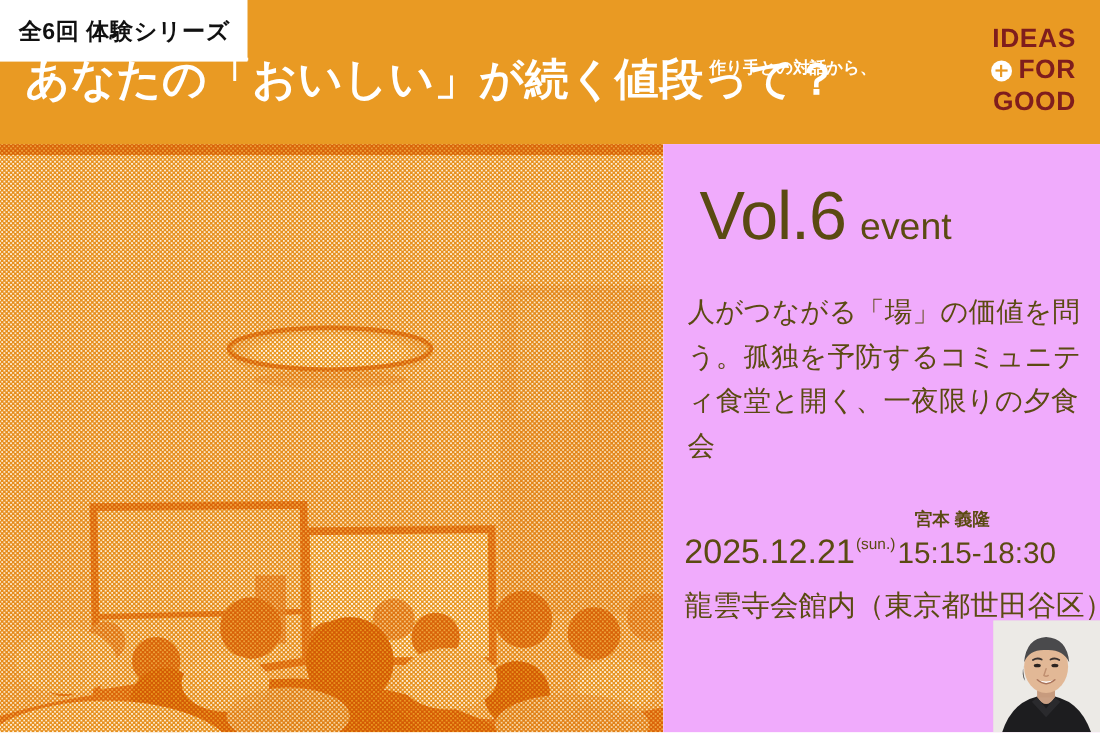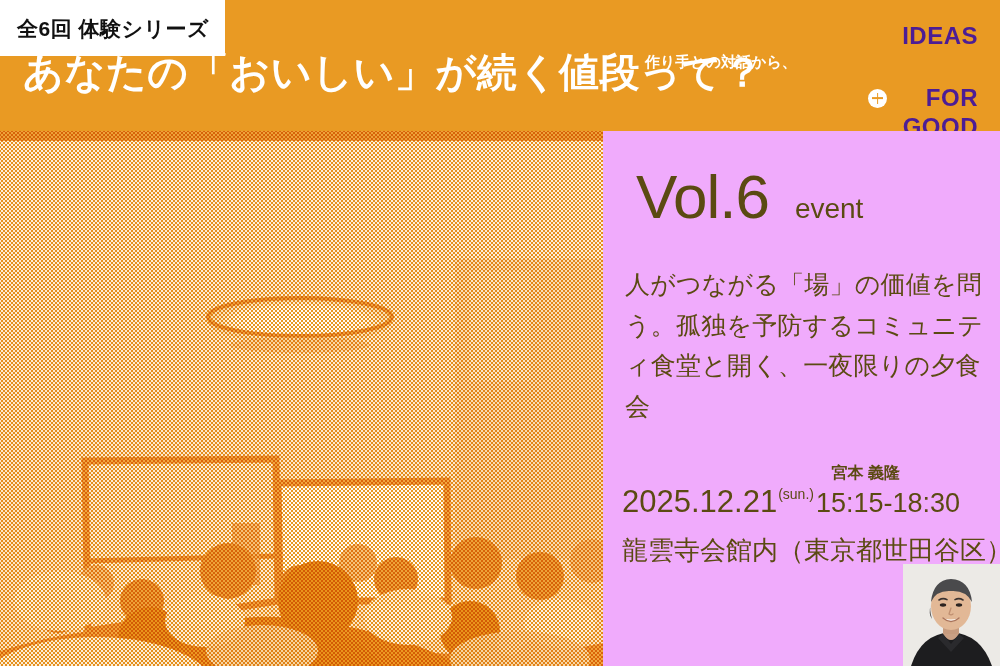--- a/index.html
+++ b/index.html
@@ -66,35 +66,34 @@
     white-space: nowrap;
   }
 
   
   .logo {
     position: absolute;
     right: 22px;
     top: 22px;
     width: 110px;
     text-align: right;
-    color: #4c1d95;
+    color: #7f1d1d;
   }
   .logo-line {
     font-size: 24px;
     font-weight: 700;
     line-height: 1.18;
     letter-spacing: 0.5px;
     white-space: nowrap;
   }
   .logo-line.mid {
     display: flex;
     align-items: center;
-    justify-content: space-between;
+    justify-content: flex-end;
     gap: 6px;
-    margin-top: 34px;
   }
   .logo-mark {
     width: 19px;
     height: 19px;
     border-radius: 50%;
     background: #ffffff;
     position: relative;
     flex: 0 0 auto;
   }
   .logo-mark::before,
@@ -158,24 +157,24 @@
     color: #5B4A12;
     white-space: nowrap;
   }
   .vol-big {
     font-size: 62px;
     font-weight: 400;
     line-height: 1;
     letter-spacing: -1px;
   }
   .vol-event {
-    font-size: 28px;
+    font-size: 34px;
     font-weight: 400;
     line-height: 1;
-    margin-left: 26px;
+    margin-left: 13px;
   }
   .lede {
     position: absolute;
     left: 22px;
     top: 133px;
     width: 368px;
     font-size: 25px;
     font-weight: 400;
     color: #5B4A12;
     line-height: 1.62;

